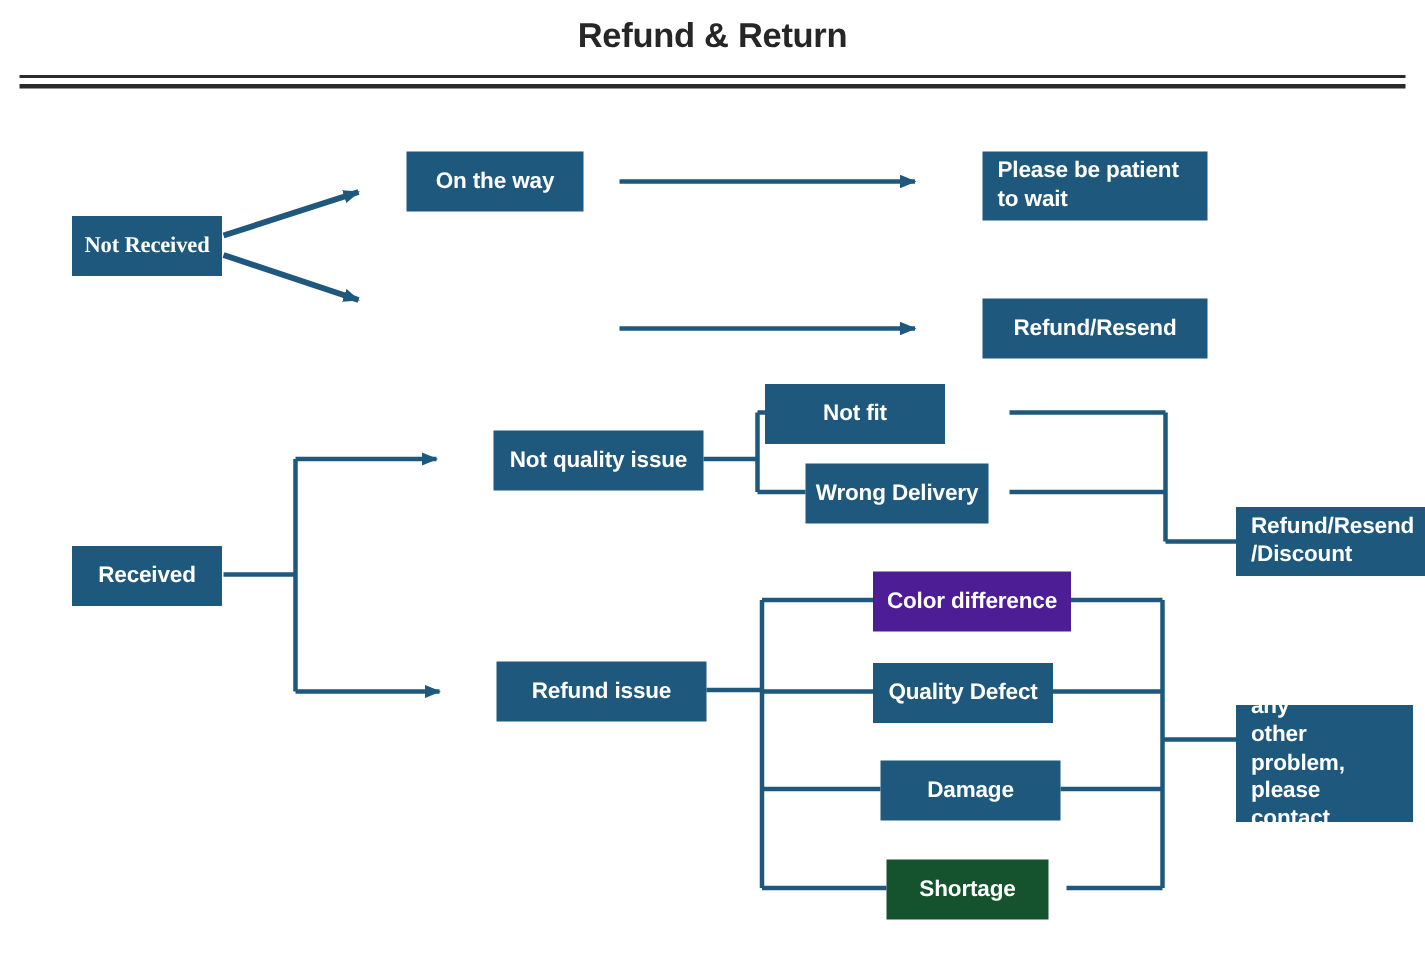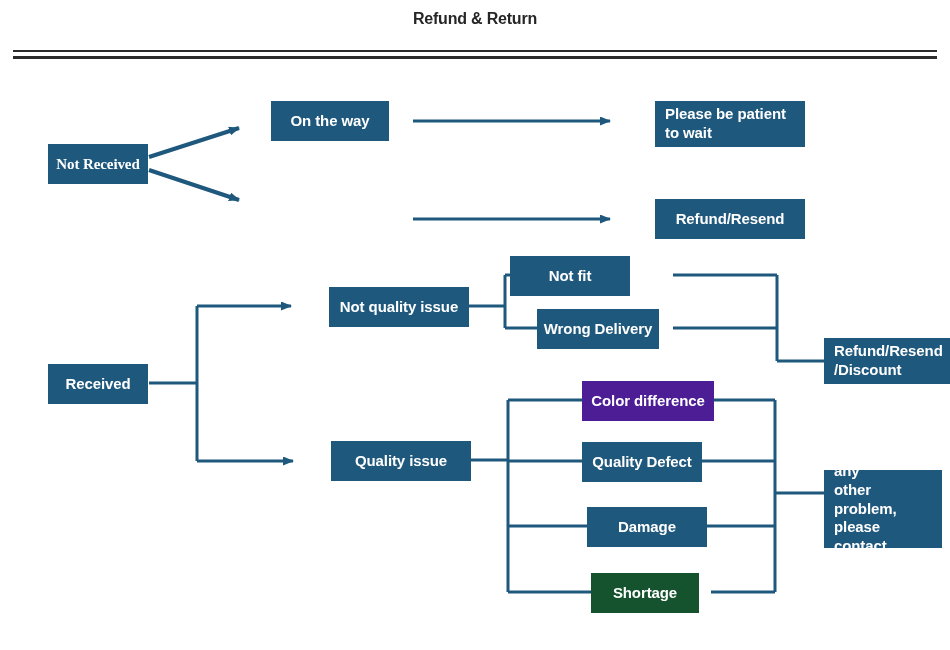--- a/index.html
+++ b/index.html
@@ -16,21 +16,21 @@
     height: 650px;
     overflow: hidden;
     background: #ffffff;
   }
   #title {
     position: absolute;
     left: 0;
     top: 10px;
     width: 950px;
     text-align: center;
-    font-size: 16px;
+    font-size: 23px;
     font-weight: bold;
     color: #262626;
     letter-spacing: -0.2px;
   }
   .rule {
     position: absolute;
     left: 13px;
     width: 924px;
     background: #2b2b2b;
   }
@@ -152,21 +152,21 @@
     <div class="node" style="left: 655px; top: 199px; width: 150px; height: 40px; background: rgb(31, 88, 125);">
       <span class="label">Refund/Resend</span>
     </div>
     <div class="node" style="left: 48px; top: 364px; width: 100px; height: 38px; background: rgb(31, 88, 125);">
       <span class="label">Received</span>
     </div>
     <div class="node" style="left: 329px; top: 287px; width: 140px; height: 38px; background: rgb(31, 88, 125);">
       <span class="label">Not quality issue</span>
     </div>
     <div class="node" style="left: 331px; top: 441px; width: 140px; height: 38px; background: rgb(31, 88, 125);">
-      <span class="label">Quality issue</span>
+      <span class="label">Refund issue</span>
     </div>
     <div class="node" style="left: 510px; top: 256px; width: 120px; height: 38px; background: rgb(31, 88, 125);">
       <span class="label">Not fit</span>
     </div>
     <div class="node" style="left: 537px; top: 309px; width: 122px; height: 38px; background: rgb(31, 88, 125);">
       <span class="label">Wrong Delivery</span>
     </div>
     <div class="node" style="left: 582px; top: 381px; width: 132px; height: 38px; background: #4c1d95;">
       <span class="label">Color difference</span>
     </div>

